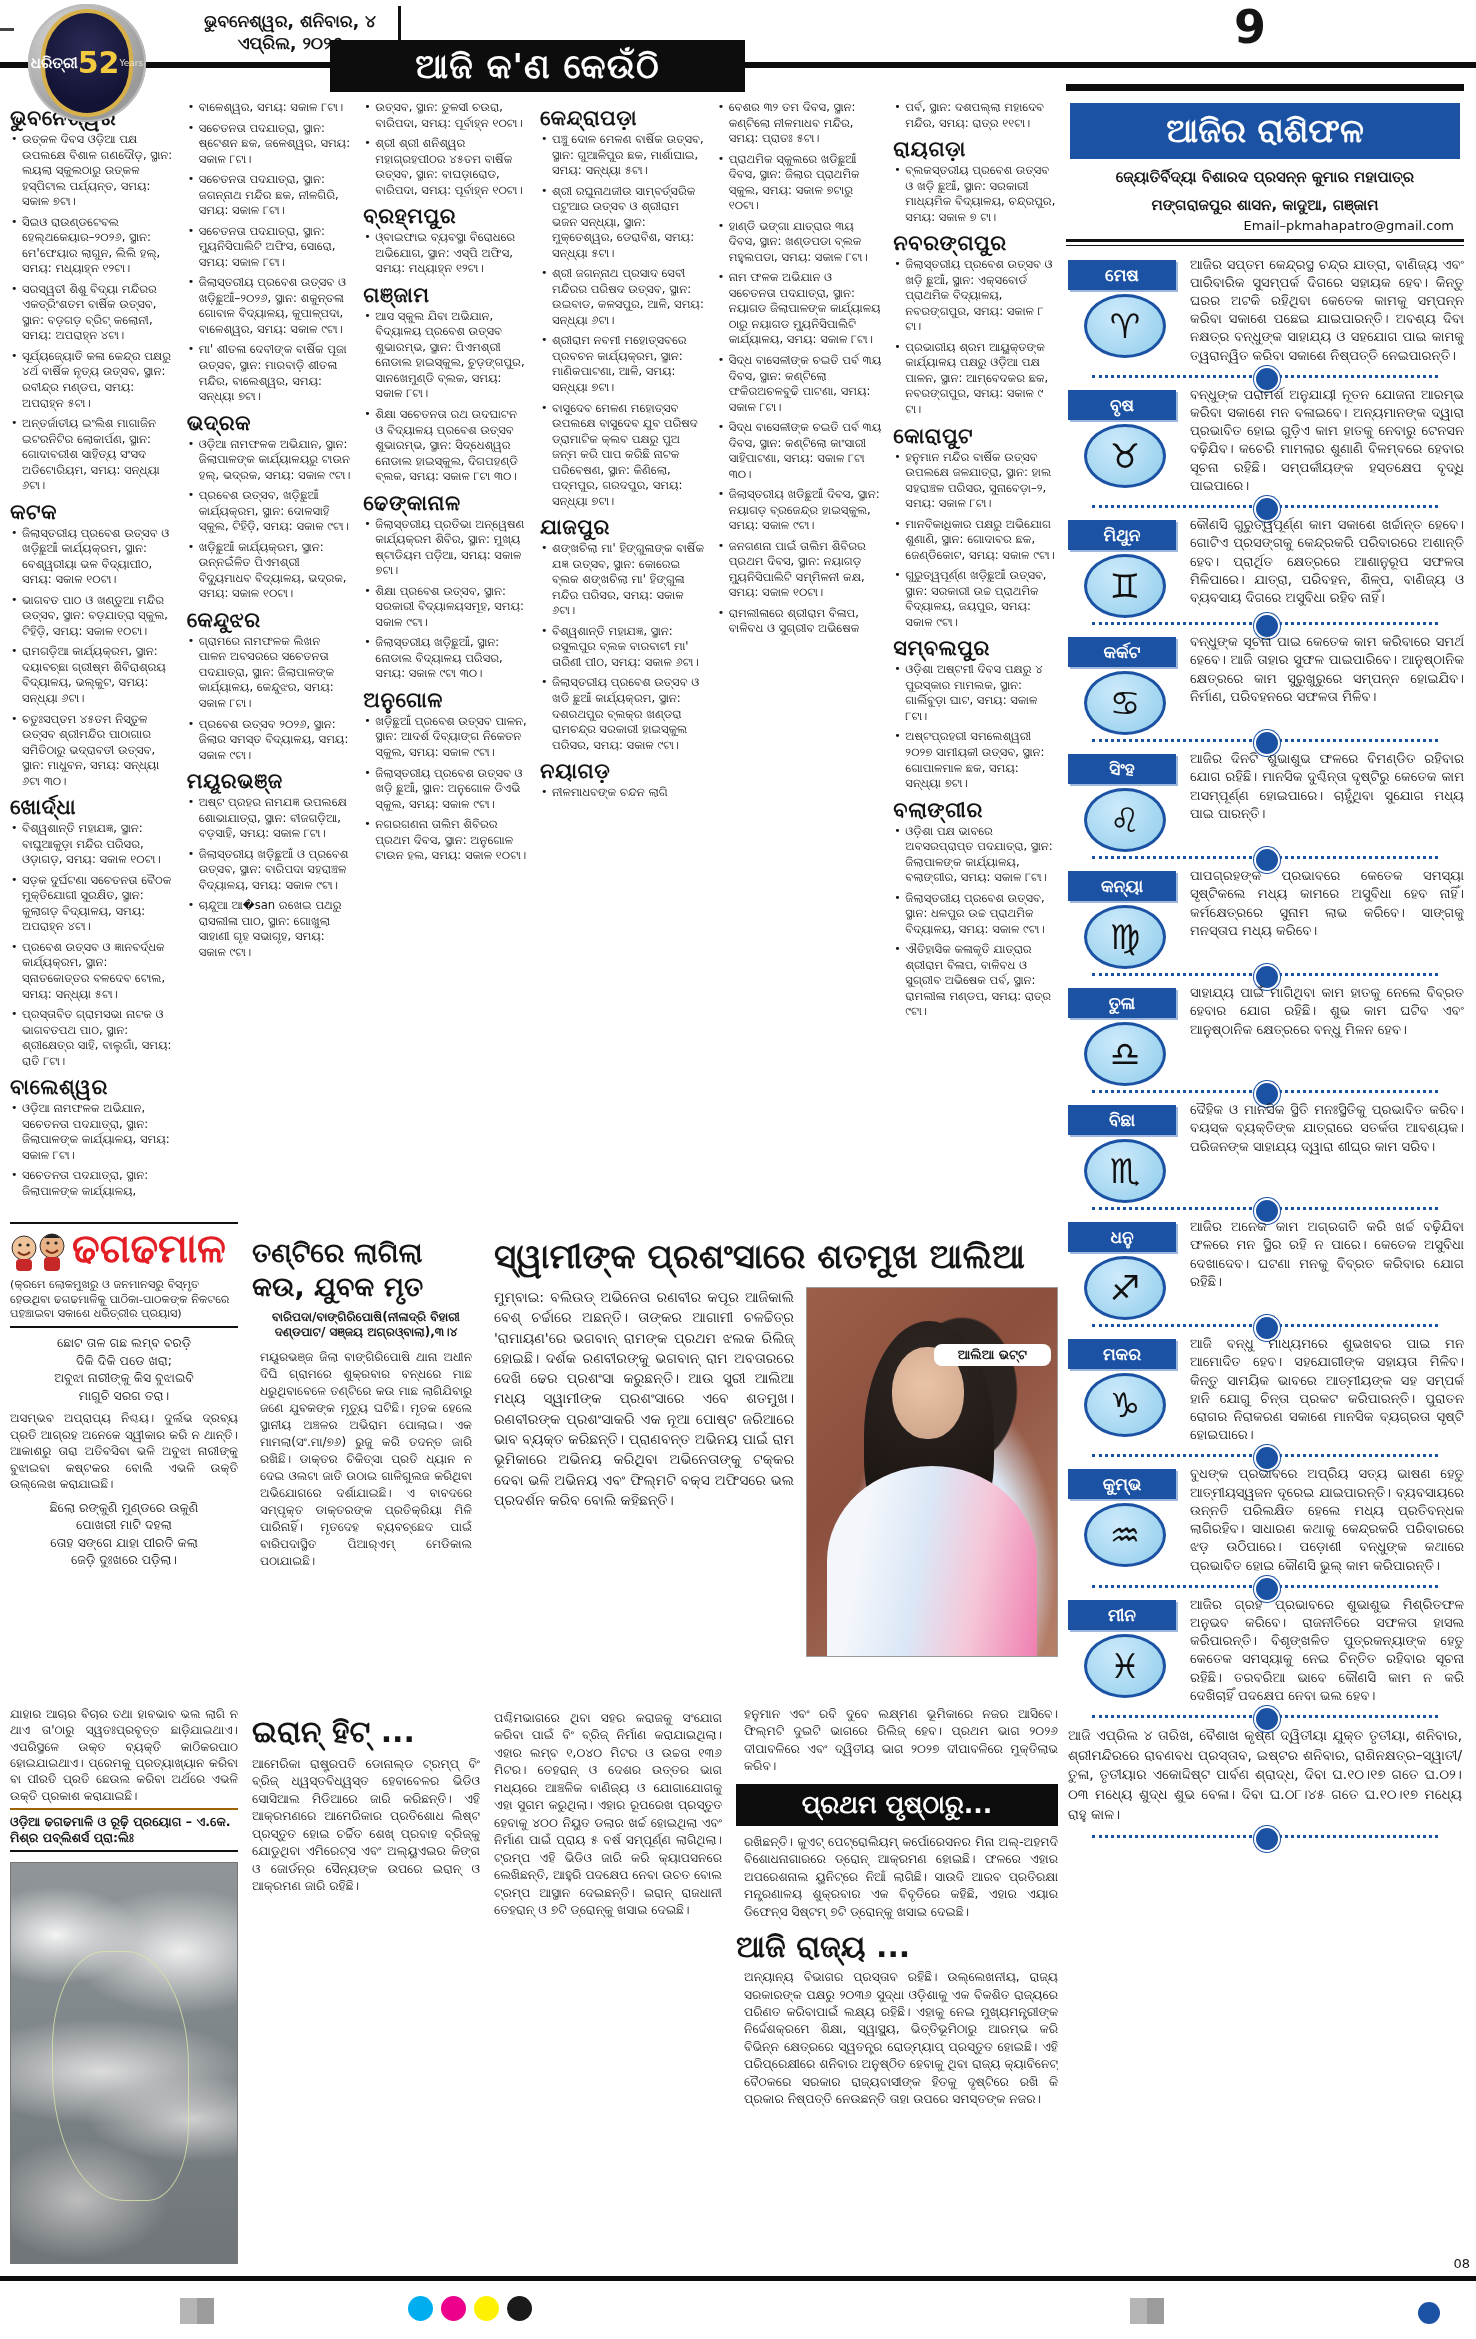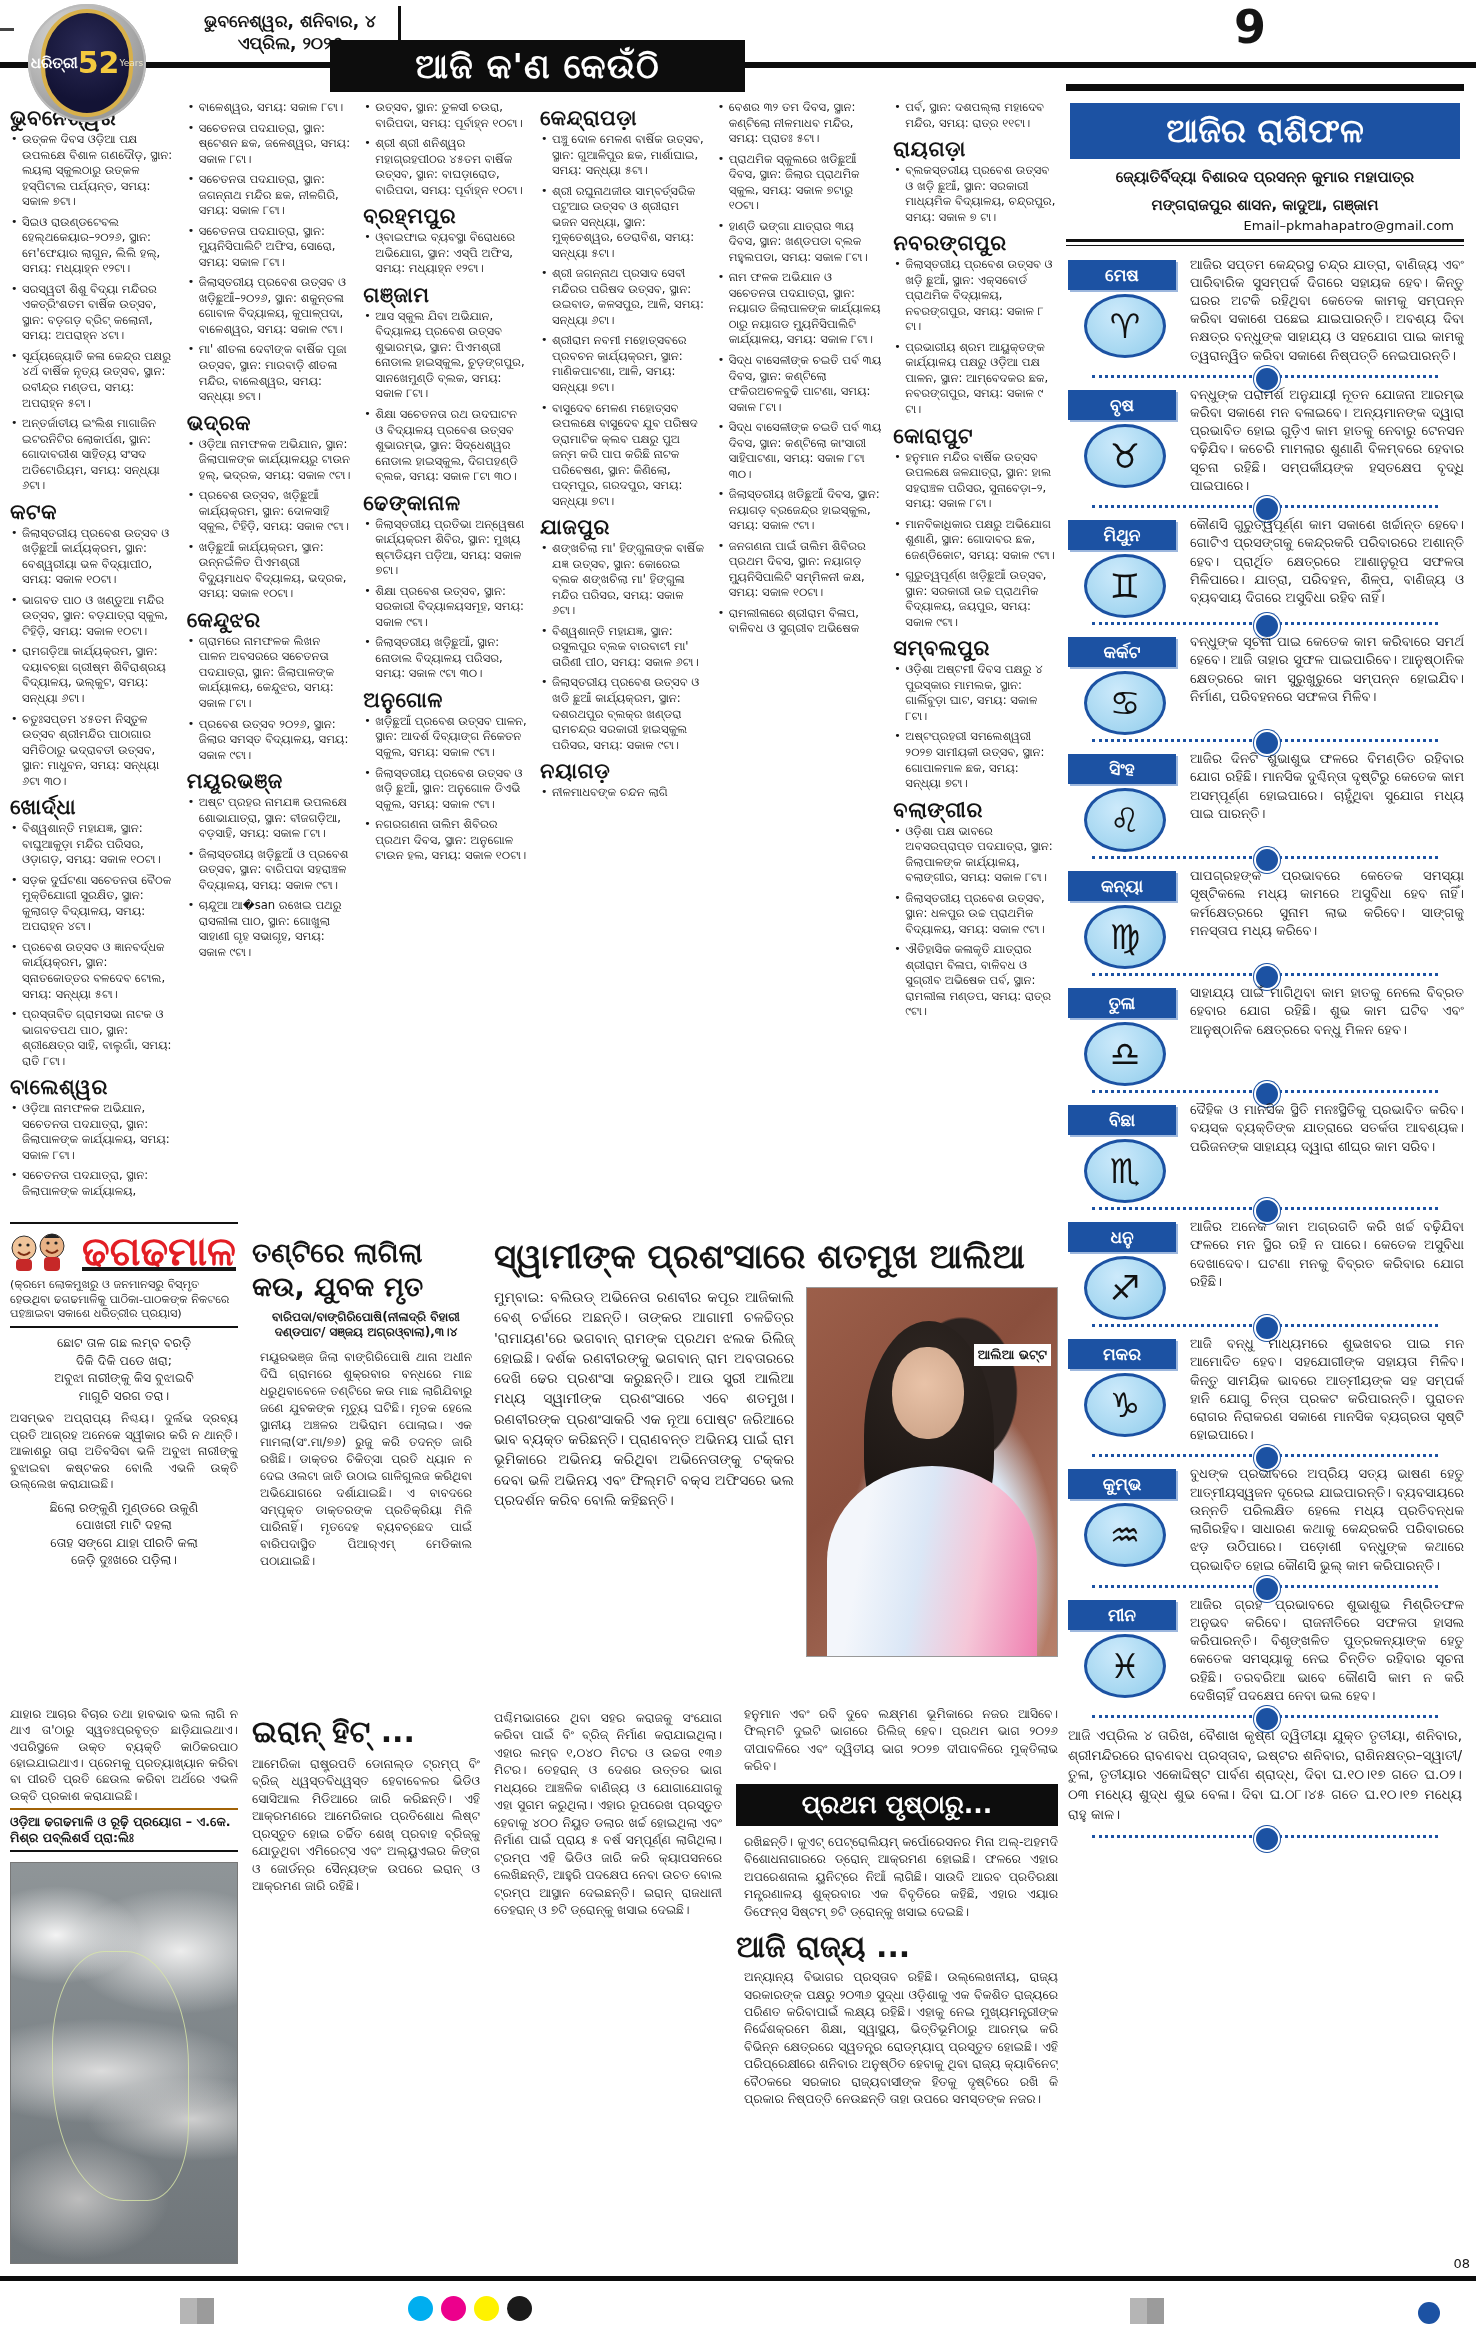--- a/index.html
+++ b/index.html
@@ -47,21 +47,21 @@
         background:radial-gradient(circle at 40% 30%,#cdeafb,#8fcceb);border:3px solid #1c52a3;
         display:flex;align-items:center;justify-content:center;font-size:34px;color:#101010;}
   .sign-text{margin:0 0 0 124px;font-size:13.2px;line-height:1.38;text-align:justify;}
   .dot-div{position:relative;border-top:3px dotted #1c52a3;margin:10px 26px 8px 26px;}
   .dot-div i{position:absolute;left:50%;top:-12px;margin-left:-11px;width:22px;height:22px;border-radius:50%;
         background:#1c52a3;border:2px solid #fff;box-shadow:0 0 0 1px #1c52a3;}
   .h-foot{font-size:13.6px;line-height:1.45;margin:6px 2px;text-align:justify;}
   
   .middle{position:absolute;top:1222px;left:10px;width:1048px;height:478px;display:flex;gap:14px;overflow:hidden;}
   .cartoon{width:228px;flex:none;border-top:2px solid #111;padding-top:4px;overflow:hidden;}
-  .cartoon-head{display:flex;align-items:center;gap:14px;text-decoration:underline;}
+  .cartoon-head{display:flex;align-items:flex-start;gap:4px;}
   .cartoon-title{color:#e31e24;font-size:40px;font-weight:bold;line-height:1;white-space:nowrap;}
   .faces svg{display:block;}
   .cartoon-intro{font-size:11.3px;line-height:1.3;margin:4px 0;border-bottom:2px solid #111;padding-bottom:4px;}
   .verse{font-size:12.5px;font-weight:normal;text-align:center;line-height:1.4;margin:6px 0;}
   .cartoon p.prose{font-size:12px;line-height:1.38;text-align:justify;margin:4px 0;}
   .fish{width:228px;flex:none;overflow:hidden;padding-top:14px;}
   .fish h2{font-size:27px;line-height:1.25;font-weight:bold;margin:0 0 6px 0;}
   .byline{font-size:12px;font-weight:bold;text-align:center;margin:4px 0 8px 0;line-height:1.3;}
   .fish p{font-size:12px;line-height:1.42;text-align:justify;margin:8px;}
   .alia{flex:1;overflow:hidden;padding-top:14px;position:relative;}
@@ -73,21 +73,21 @@
           radial-gradient(90px 120px at 62% 28%,#2b2320 0%,#2b2320 60%,rgba(43,35,32,0) 62%),
           radial-gradient(150px 250px at 58% 75%,#e8eef5 0%,#dce6f2 45%,rgba(220,230,242,0) 70%),
           linear-gradient(135deg,#9c5f4a 0%,#8a4f3d 40%,#b7806a 100%);}
   .alia-face{position:absolute;left:50%;top:16%;width:72px;height:92px;margin-left:-40px;border-radius:48%;
         background:radial-gradient(circle at 45% 40%,#e9c3a8,#caa186);}
   .alia-hair{position:absolute;left:50%;top:9%;width:130px;height:230px;margin-left:-68px;border-radius:50% 50% 40% 40%;
         background:radial-gradient(circle at 50% 20%,#2e2622,#1c1613 70%);z-index:0;}
   .alia-face{z-index:1;}
   .alia-saree{position:absolute;left:50%;bottom:0;width:210px;height:190px;margin-left:-105px;border-radius:50% 50% 0 0;
         background:linear-gradient(100deg,#f3f6fb 20%,#dbe7f6 45%,#f5c7d8 70%,#ef7fb0 100%);z-index:2;}
-  .photo-cap{position:absolute;right:6px;top:56px;background:#fff;padding:3px 4px;font-size:13px;font-weight:bold;z-index:3;}
+  .photo-cap{position:absolute;right:6px;top:56px;background:#fff;padding:3px 24px;font-size:13px;font-weight:bold;z-index:3;border-radius:8px;}
   
   .bottom{position:absolute;top:1706px;left:10px;width:1048px;height:562px;display:flex;gap:14px;overflow:hidden;}
   .wx{width:228px;flex:none;overflow:hidden;}
   .wx p.prose{font-size:12px;line-height:1.36;text-align:justify;margin:0 0 4px 0;}
   .credit-box{border-top:2px solid #a16207;border-bottom:2px solid #111;font-size:12.6px;font-weight:bold;
         padding:4px 0;margin:4px 0 10px 0;}
   .wx-img{width:226px;height:400px;border:1px solid #777;position:relative;overflow:hidden;
         background:
          radial-gradient(120px 70px at 20% 18%,#f4f4f4,rgba(244,244,244,0) 70%),
          radial-gradient(160px 90px at 75% 22%,#ededed,rgba(237,237,237,0) 70%),

